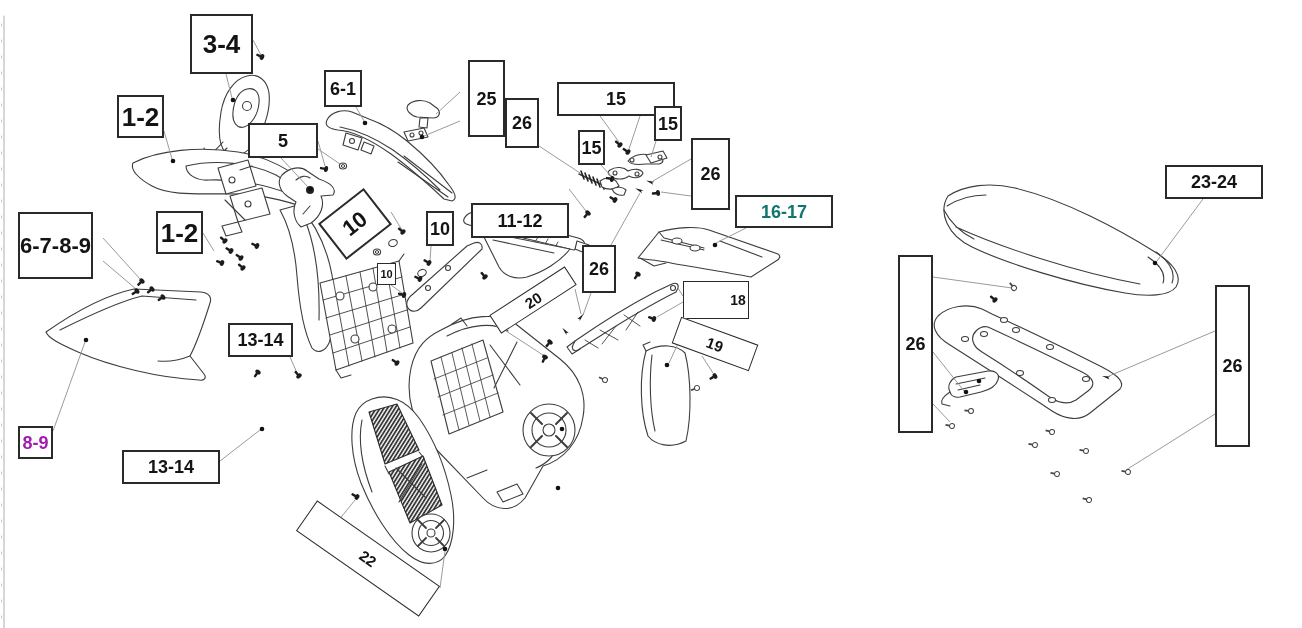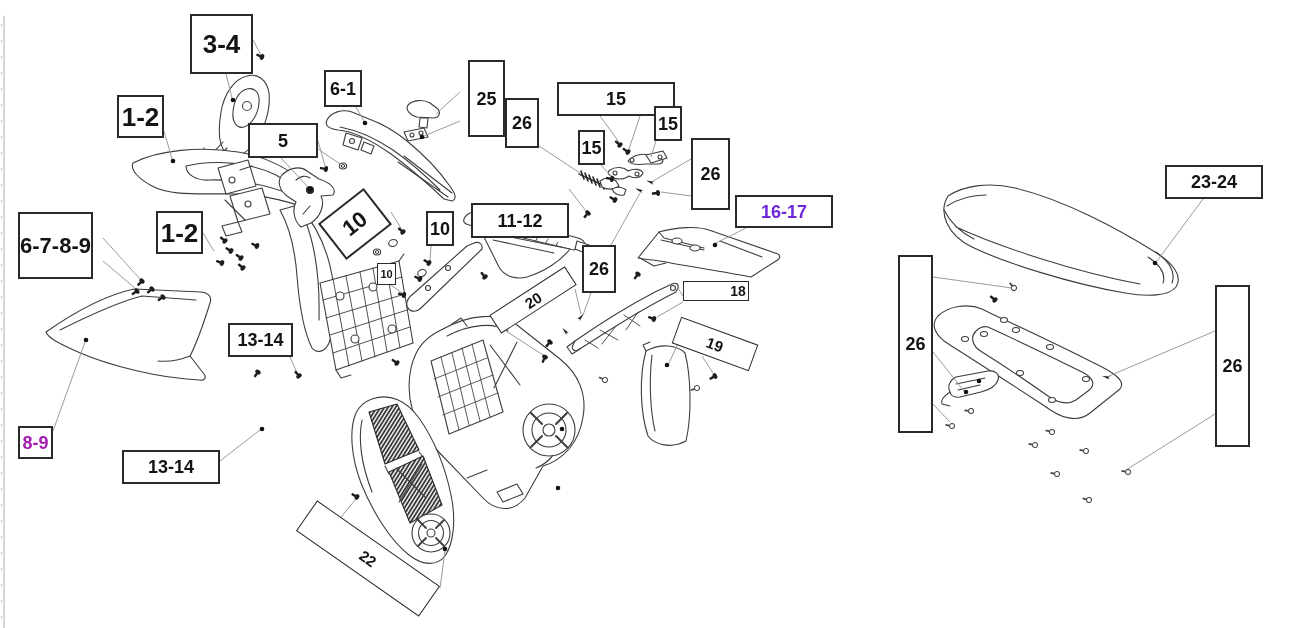--- a/index.html
+++ b/index.html
@@ -471,23 +471,23 @@
       <div class="callout" style="left: 18px; top: 426px; width: 35px; height: 33px; font-size: 18px; border-width: 2px; border-color: rgb(42, 42, 42); color: #a21caf;">8-9</div>
       <div class="callout" style="left: 228px; top: 323px; width: 65px; height: 34px; font-size: 18px; border-width: 2px; border-color: rgb(42, 42, 42); color: rgb(20, 20, 20);">13-14</div>
       <div class="callout" style="left: 122px; top: 450px; width: 98px; height: 34px; font-size: 18px; border-width: 2px; border-color: rgb(42, 42, 42); color: rgb(20, 20, 20);">13-14</div>
       <div class="callout" style="left: 293px; top: 540px; width: 150px; height: 37px; font-size: 15px; border-width: 1.5px; border-color: rgb(42, 42, 42); color: rgb(20, 20, 20); transform: rotate(35deg);">22</div>
       <div class="callout" style="left: 460px; top: 60px; width: 37px; height: 77px; font-size: 18px; border-width: 2px; border-color: rgb(42, 42, 42); color: rgb(20, 20, 20); margin-left: 8px;">25</div>
       <div class="callout" style="left: 505px; top: 98px; width: 34px; height: 50px; font-size: 18px; border-width: 2px; border-color: rgb(42, 42, 42); color: rgb(20, 20, 20);">26</div>
       <div class="callout" style="left: 557px; top: 82px; width: 118px; height: 34px; font-size: 18px; border-width: 2px; border-color: rgb(42, 42, 42); color: rgb(20, 20, 20);">15</div>
       <div class="callout" style="left: 654px; top: 106px; width: 28px; height: 35px; font-size: 18px; border-width: 2px; border-color: rgb(42, 42, 42); color: rgb(20, 20, 20);">15</div>
       <div class="callout" style="left: 578px; top: 130px; width: 27px; height: 35px; font-size: 18px; border-width: 2px; border-color: rgb(42, 42, 42); color: rgb(20, 20, 20);">15</div>
       <div class="callout" style="left: 691px; top: 138px; width: 39px; height: 72px; font-size: 18px; border-width: 2px; border-color: rgb(42, 42, 42); color: rgb(20, 20, 20);">26</div>
-      <div class="callout" style="left: 735px; top: 195px; width: 98px; height: 33px; font-size: 18px; border-width: 2px; border-color: rgb(42, 42, 42); color: #6d28d9;">16-17</div>
+      <div class="callout" style="left: 735px; top: 195px; width: 98px; height: 33px; font-size: 18px; border-width: 2px; border-color: rgb(42, 42, 42); color: #0f766e;">16-17</div>
       <div class="callout" style="left: 582px; top: 245px; width: 34px; height: 48px; font-size: 18px; border-width: 2px; border-color: rgb(42, 42, 42); color: rgb(20, 20, 20);">26</div>
-      <div class="callout" style="left: 683px; top: 281px; width: 66px; height: 20px; font-size: 14px; border-width: 1.5px; border-color: rgb(42, 42, 42); color: rgb(20, 20, 20); padding-left: 44px;">18</div>
+      <div class="callout" style="left: 683px; top: 281px; width: 66px; height: 38px; font-size: 14px; border-width: 1.5px; border-color: rgb(42, 42, 42); color: rgb(20, 20, 20); padding-left: 44px;">18</div>
       <div class="callout" style="left: 674px; top: 330px; width: 82px; height: 28px; font-size: 15px; border-width: 1.5px; border-color: rgb(42, 42, 42); color: rgb(20, 20, 20); transform: rotate(20deg);">19</div>
       <div class="callout" style="left: 488px; top: 289px; width: 90px; height: 22px; font-size: 15px; border-width: 1.5px; border-color: rgb(42, 42, 42); color: rgb(20, 20, 20); transform: rotate(-33deg);">20</div>
       <div class="callout" style="left: 326px; top: 201px; width: 58px; height: 46px; font-size: 22px; border-width: 2px; border-color: rgb(42, 42, 42); color: rgb(20, 20, 20); transform: rotate(-38deg);">10</div>
       <div class="callout" style="left: 426px; top: 211px; width: 28px; height: 35px; font-size: 18px; border-width: 2px; border-color: rgb(42, 42, 42); color: rgb(20, 20, 20);">10</div>
       <div class="callout" style="left: 377px; top: 263px; width: 19px; height: 22px; font-size: 11px; border-width: 1.5px; border-color: rgb(42, 42, 42); color: rgb(20, 20, 20);">10</div>
       <div class="callout" style="left: 471px; top: 170px; width: 98px; height: 35px; font-size: 18px; border-width: 2px; border-color: rgb(42, 42, 42); color: rgb(20, 20, 20); margin-top: 33px;">11-12</div>
       <div class="callout" style="left: 1165px; top: 165px; width: 98px; height: 34px; font-size: 18px; border-width: 2px; border-color: rgb(42, 42, 42); color: rgb(20, 20, 20);">23-24</div>
       <div class="callout" style="left: 898px; top: 255px; width: 35px; height: 178px; font-size: 18px; border-width: 2px; border-color: rgb(42, 42, 42); color: rgb(20, 20, 20);">26</div>
       <div class="callout" style="left: 1215px; top: 285px; width: 35px; height: 162px; font-size: 18px; border-width: 2px; border-color: rgb(42, 42, 42); color: rgb(20, 20, 20);">26</div>
     </div>

